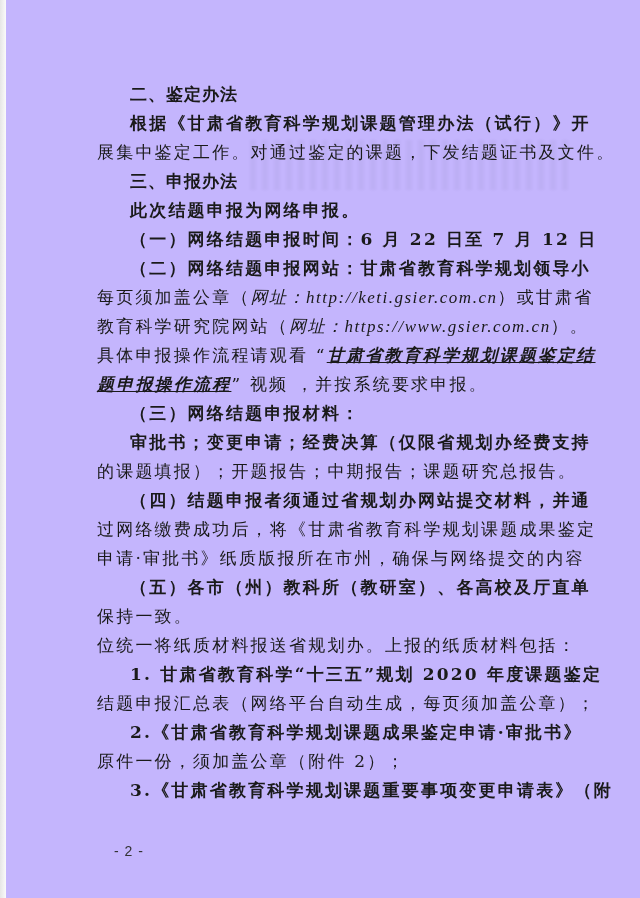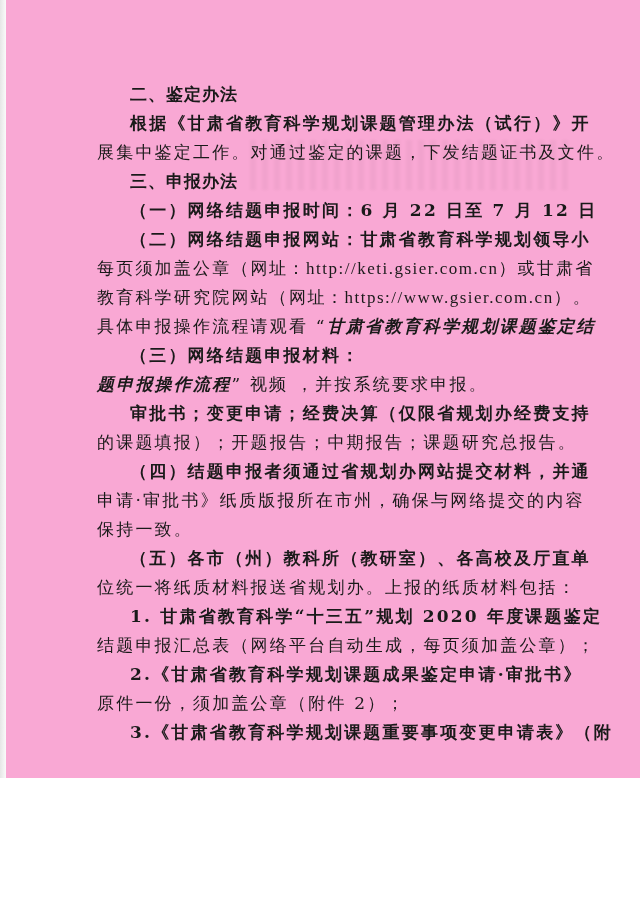--- a/index.html
+++ b/index.html
@@ -6,22 +6,22 @@
       margin: 0;
       padding: 0;
       width: 640px;
       height: 898px;
       background: #ffffff;
       overflow: hidden;
     }
     .page {
       position: relative;
       width: 640px;
-      height: 778px;
-      background: #f9a8d4;
+      height: 898px;
+      background: #c4b5fd;
       overflow: hidden;
     }
     .page::before {
       content: "";
       position: absolute;
       left: 0; top: 0; bottom: 0;
       width: 6px;
       background: linear-gradient(to right, #e6e6e6, #fafafa);
     }
     .bleed {
@@ -50,27 +50,29 @@
       height: 29px;
       text-align: justify;
     }
     .indent { padding-left: 33px; font-weight: bold; }
     .heading {
       font-family: "DejaVu Sans", "Liberation Sans", sans-serif;
       font-weight: bold;
       letter-spacing: 1px;
     }
     .url {
+      font-style: italic;
       font-family: "Liberation Serif", "DejaVu Serif", serif;
       letter-spacing: 1.5px;
       margin-top: 20px;
     }
     .video-link {
       font-style: italic;
       font-weight: bold;
+      text-decoration: underline;
     }
     .page-number {
       position: absolute;
       left: 114px;
       top: 843px;
       font-family: "Liberation Sans", sans-serif;
       font-size: 14px;
       color: #333;
       letter-spacing: 1px;
     }
@@ -80,37 +82,39 @@
 
 <div class="page">
   <div class="bleed"></div>
 
   <div class="body-text">
     <span class="line indent heading">二、鉴定办法</span>
     <span class="line indent">根据《甘肃省教育科学规划课题管理办法（试行）》开</span>
     <span class="line">展集中鉴定工作。对通过鉴定的课题，下发结题证书及文件。</span>
 
     <span class="line indent heading">三、申报办法</span>
+    <span class="line indent">此次结题申报为网络申报。</span>
     <span class="line indent">（一）网络结题申报时间：6 月 22 日至 7 月 12 日</span>
 
     <span class="line indent">（二）网络结题申报网站：甘肃省教育科学规划领导小</span>
     <span class="line"><span>每页须加盖公章（</span><span class="url">网址：</span><span class="url">http://keti.gsier.com.cn</span><span>）或甘肃省</span></span>
     <span class="line"><span>教育科学研究院网站（</span><span class="url">网址：</span><span class="url">https://www.gsier.com.cn</span><span>）。</span></span>
     <span class="line"><span>具体申报操作流程请观看 “</span><span class="video-link">甘肃省教育科学规划课题鉴定结</span></span>
+    <span class="line"><span class="video-link">题申报操作流程</span><span>” 视频 ，并按系统要求申报。</span></span>
+
     <span class="line indent">（三）网络结题申报材料：</span>
-
-    <span class="line"><span class="video-link">题申报操作流程</span><span>” 视频 ，并按系统要求申报。</span></span>
     <span class="line indent">审批书；变更申请；经费决算（仅限省规划办经费支持</span>
     <span class="line">的课题填报）；开题报告；中期报告；课题研究总报告。</span>
 
     <span class="line indent">（四）结题申报者须通过省规划办网站提交材料，并通</span>
+    <span class="line">过网络缴费成功后，将《甘肃省教育科学规划课题成果鉴定</span>
     <span class="line">申请·审批书》纸质版报所在市州，确保与网络提交的内容</span>
+    <span class="line indent">（五）各市（州）教科所（教研室）、各高校及厅直单</span>
+
     <span class="line">保持一致。</span>
-
-    <span class="line indent">（五）各市（州）教科所（教研室）、各高校及厅直单</span>
     <span class="line">位统一将纸质材料报送省规划办。上报的纸质材料包括：</span>
     <span class="line indent">1. 甘肃省教育科学“十三五”规划 2020 年度课题鉴定</span>
     <span class="line">结题申报汇总表（网络平台自动生成，每页须加盖公章）；</span>
     <span class="line indent">2.《甘肃省教育科学规划课题成果鉴定申请·审批书》</span>
     <span class="line">原件一份，须加盖公章（附件 2）；</span>
     <span class="line indent">3.《甘肃省教育科学规划课题重要事项变更申请表》（附</span>
   </div>
 
   <div class="page-number">- 2 -</div>
 </div>

